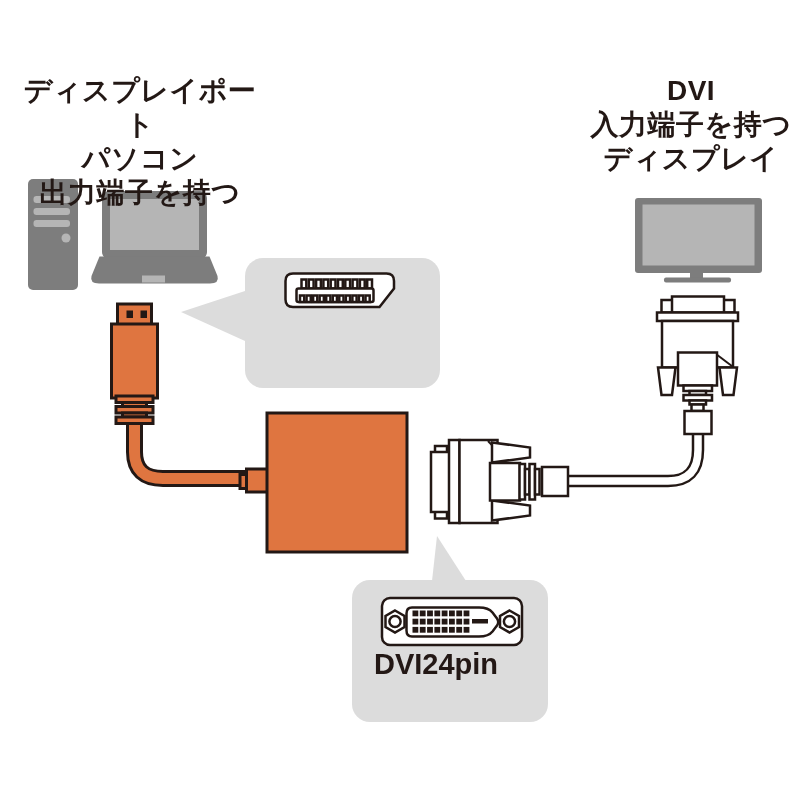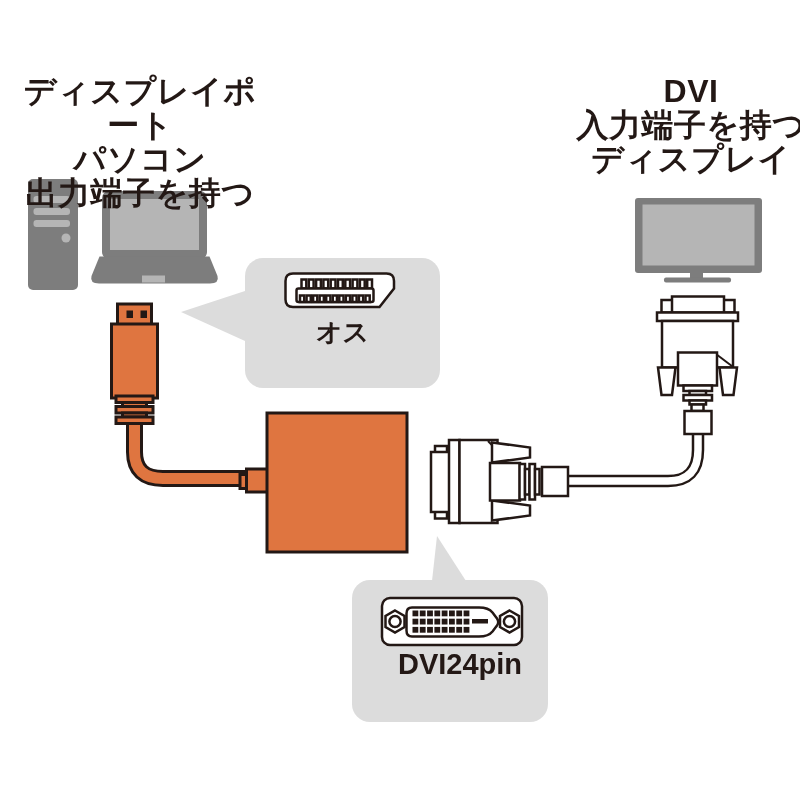--- a/index.html
+++ b/index.html
@@ -2,25 +2,25 @@
 <html style="--background: #ffffff; --accent-orange: #df7540; --device-gray: #7d7d7d; --device-light-gray: #b5b5b5; --bubble-gray: #dcdcdc; --outline-black: #231815; --connector-white: #ffffff; --text-black: #231815;"><head>
 <meta charset="utf-8">
 <style>
   html,body{margin:0;padding:0;background:#fff;}
   .stage{position:relative;width:800px;height:800px;overflow:hidden;
          background:var(--background,#fff);
          font-family:"Liberation Sans","DejaVu Sans",sans-serif;}
   .stage svg{position:absolute;left:0;top:0;}
   .lbl{position:absolute;text-align:center;font-weight:bold;
        color:var(--text-black,#231815);}
-  .hdr{font-size:32px;line-height:34px;letter-spacing:0.5px;}
+  .hdr{font-size:28px;line-height:34px;letter-spacing:0.5px;}
   .hdr-left{left:10px;top:74px;width:260px;}
   .hdr-right{left:566px;top:74px;width:250px;}
   .callout-dp{left:245px;top:316px;width:195px;font-size:29px;line-height:32px;}
-  .callout-dvi{left:356px;top:650px;width:208px;font-size:29px;line-height:29px;}
+  .callout-dvi{left:332px;top:650px;width:208px;font-size:29px;line-height:29px;}
   .sub{font-size:26px;}
   
   .g  {fill:var(--device-gray,#7d7d7d);}
   .lg {fill:var(--device-light-gray,#b5b5b5);}
   .bub{fill:var(--bubble-gray,#dcdcdc);}
   .or {fill:var(--accent-orange,#df7540);stroke:var(--outline-black,#231815);stroke-width:3;}
   .wh {fill:var(--connector-white,#fff);stroke:var(--outline-black,#231815);stroke-width:2.5;}
   .pin{fill:var(--outline-black,#231815);}
   .ln {stroke:var(--outline-black,#231815);fill:none;}
   .cab-o-out{stroke:var(--outline-black,#231815);stroke-width:17;fill:none;}
@@ -195,20 +195,19 @@
     <div>出力端子を持つ</div>
   </div>
 
   <div class="lbl hdr hdr-right">
     <div>DVI</div>
     <div>入力端子を持つ</div>
     <div>ディスプレイ</div>
   </div>
 
   <div class="lbl callout-dp">
-    <div class="sub">オス</div>
   </div>
 
   <div class="lbl callout-dvi">
     <div>DVI24pin</div>
   </div>
 
 </div>
 
 </body></html>

